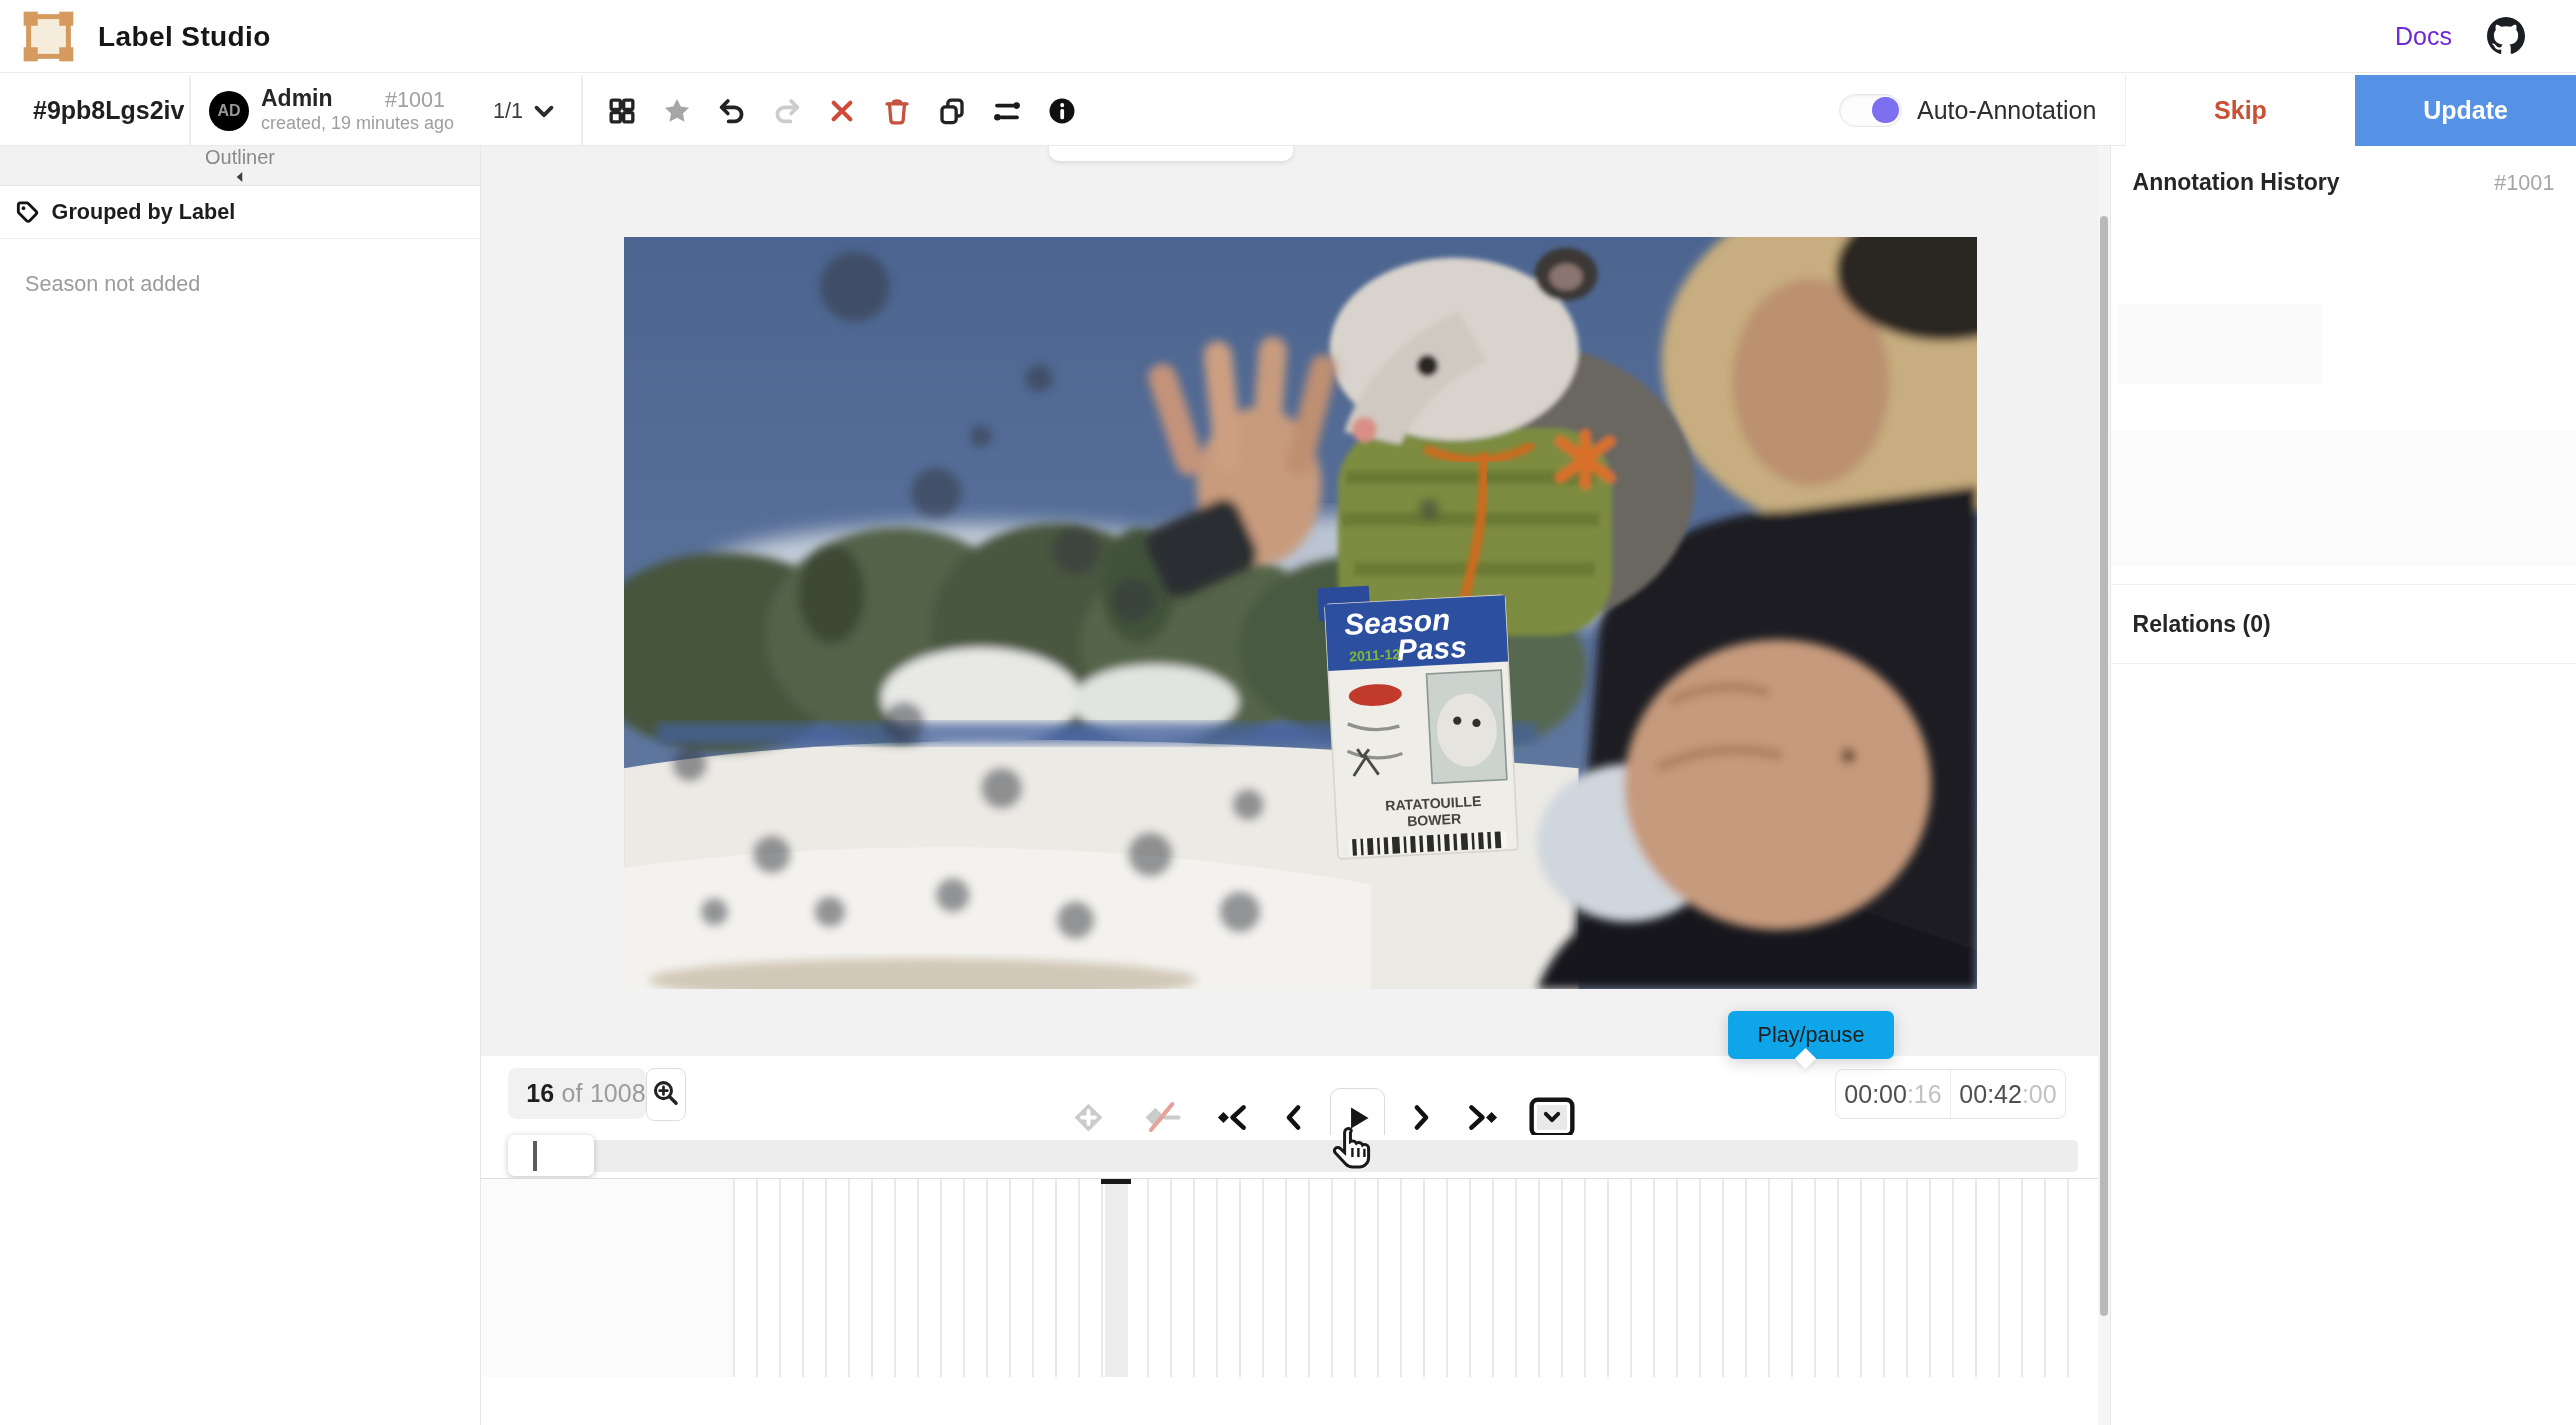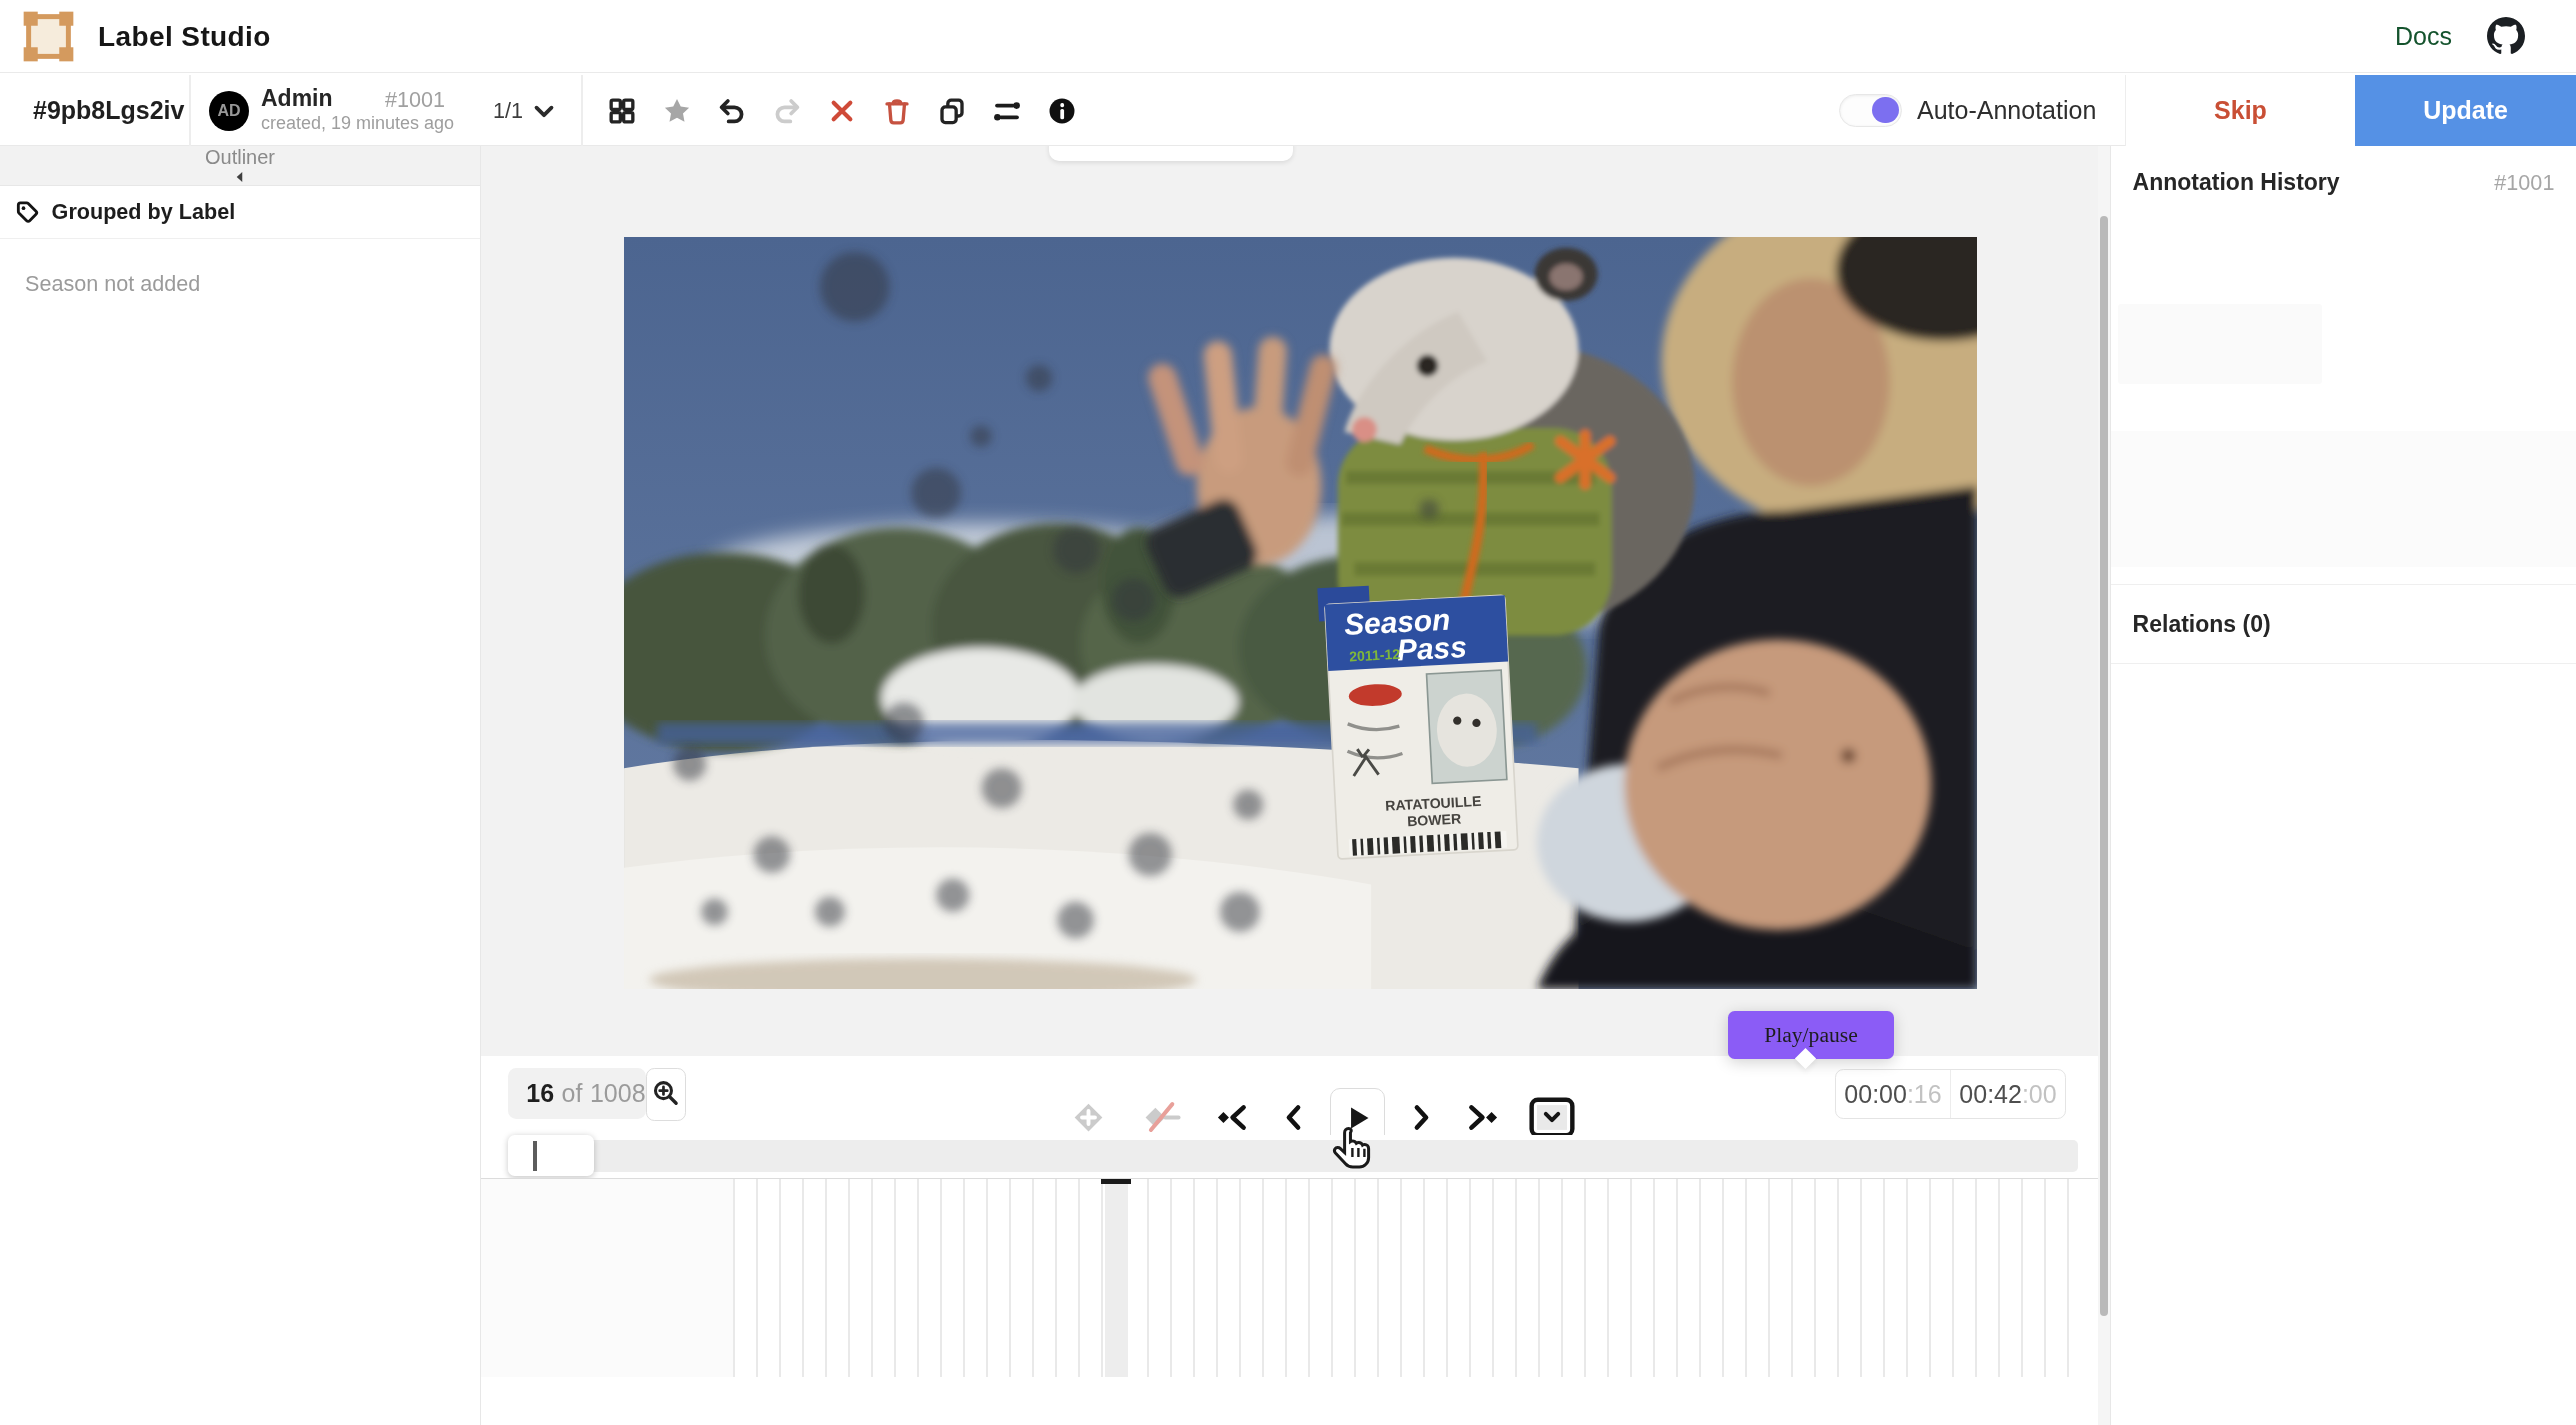--- a/index.html
+++ b/index.html
@@ -2,21 +2,21 @@
 <html style="font-size:13.3px"><head>
 <meta charset="utf-8">
 <style>
   * { margin:0; padding:0; box-sizing:border-box; }
   html,body { width:2576px; height:1426px; font-family:"Liberation Sans", sans-serif; background:#fff; overflow:hidden; }
 
   
   .topbar { position:absolute; left:0; top:0; width:2576px; height:73px; background:#fff; border-bottom:1.7px solid #eaeaea; }
   .logo { position:absolute; left:21.6px; top:10px; width:53px; height:53px; }
   .app-title { position:absolute; left:98px; top:0; height:67px; line-height:73px; font-size:28px; font-weight:700; color:#161616; letter-spacing:0.4px; }
-  .docs { position:absolute; right:124px; top:0; height:73px; line-height:73px; font-size:25px; color:#14532d; cursor:pointer; }
+  .docs { position:absolute; right:124px; top:0; height:73px; line-height:73px; font-size:25px; color:#6d28d9; cursor:pointer; }
   .gh { position:absolute; right:51px; top:17.4px; width:38px; height:38px; }
 
   
   .menubar { position:absolute; left:0; top:75px; width:2576px; height:71px; background:#fff; border-bottom:1.7px solid #e9e9e9; }
   .vdiv { position:absolute; top:0; width:1.7px; height:71px; background:#ededed; }
   .task-id { position:absolute; left:33px; top:0; height:71px; line-height:71px; font-size:25px; font-weight:700; color:#1f1f1f; }
   .avatar { position:absolute; left:209px; top:16px; width:40px; height:40px; border-radius:50%; background:#000000; color:#989898; font-size:16px; font-weight:700; display:flex; align-items:center; justify-content:center; }
   .ann-name { position:absolute; left:261px; top:10px; font-size:23px; font-weight:700; color:#262626; }
   .ann-id { position:absolute; left:385px; top:11.6px; font-size:21.6px; color:#a0a0a0; }
   .ann-created { position:absolute; left:261px; top:38px; font-size:18px; color:#9e9e9e; }
@@ -50,21 +50,21 @@
   .zoom-btn { position:absolute; left:165px; top:11.6px; width:40px; height:53px; background:#fff; border:1.7px solid #ddd; border-radius:8.3px; display:flex; align-items:center; justify-content:center; cursor:pointer; }
   .pbtns { position:absolute; left:581px; top:0; height:123px; display:flex; align-items:center; }
   .pbtn { cursor:pointer; display:flex; align-items:center; justify-content:center; }
   .play-box { width:55px; height:60px; background:#fff; border:1.7px solid #dcdcdc; border-radius:10px; display:flex; align-items:center; justify-content:center; cursor:pointer; }
   .collapse-box { cursor:pointer; }
   .times { position:absolute; left:1354px; top:13.3px; width:231px; height:50px; border:1.7px solid #e4e4e4; border-radius:8.3px; display:flex; }
   .tcell { flex:1; display:flex; align-items:center; justify-content:center; font-size:25px; }
   .tcell + .tcell { border-left:1.7px solid #ececec; }
   .t-dark { color:#4e4e4e; } .t-dim { color:#c2c2c2; }
 
-  .tooltip { position:absolute; left:1247px; top:-45px; width:166px; height:48px; background:#8b5cf6; border-radius:6.6px; box-shadow:0 3.3px 15px rgba(0,0,0,.18); display:flex; align-items:center; justify-content:center; font-size:21.6px; color:#1d1d1d; z-index:5;font-family:Liberation Serif, serif; }
+  .tooltip { position:absolute; left:1247px; top:-45px; width:166px; height:48px; background:#0ea5e9; border-radius:6.6px; box-shadow:0 3.3px 15px rgba(0,0,0,.18); display:flex; align-items:center; justify-content:center; font-size:21.6px; color:#1d1d1d; z-index:5; }
   .tooltip .tip-arrow { position:absolute; left:70px; bottom:-6.6px; width:15px; height:15px; background:#fff; transform:rotate(45deg); box-shadow:2.5px 2.5px 5px rgba(0,0,0,.06); }
   .cursor-hand { position:absolute; left:848px; top:68px; width:48px; height:48px; z-index:6; pointer-events:none; }
 
   .seekrow { position:absolute; left:0; top:989px; width:1617px; height:43px; background:#fff; }
   .seektrack { position:absolute; left:26.6px; top:5px; width:1570px; height:32px; background:#ededed; border-radius:5px; cursor:pointer; }
   .seekwin { position:absolute; left:0.8px; top:-5px; width:86px; height:41px; background:#fff; border-radius:6.6px; box-shadow:0 1.7px 6.6px rgba(0,0,0,.22); cursor:grab; }
   .seekhead { position:absolute; left:25px; top:5.8px; width:3.3px; height:30px; background:#5c5c5c; }
 
   .timeline { position:absolute; left:0; top:1032px; width:1617px; height:198px; background:#fff; border-top:1.7px solid #dcdcdc; cursor:pointer; }
   .tl-gutter { position:absolute; left:0; top:0; width:252px; height:198px; background:#fbfbfb; }

